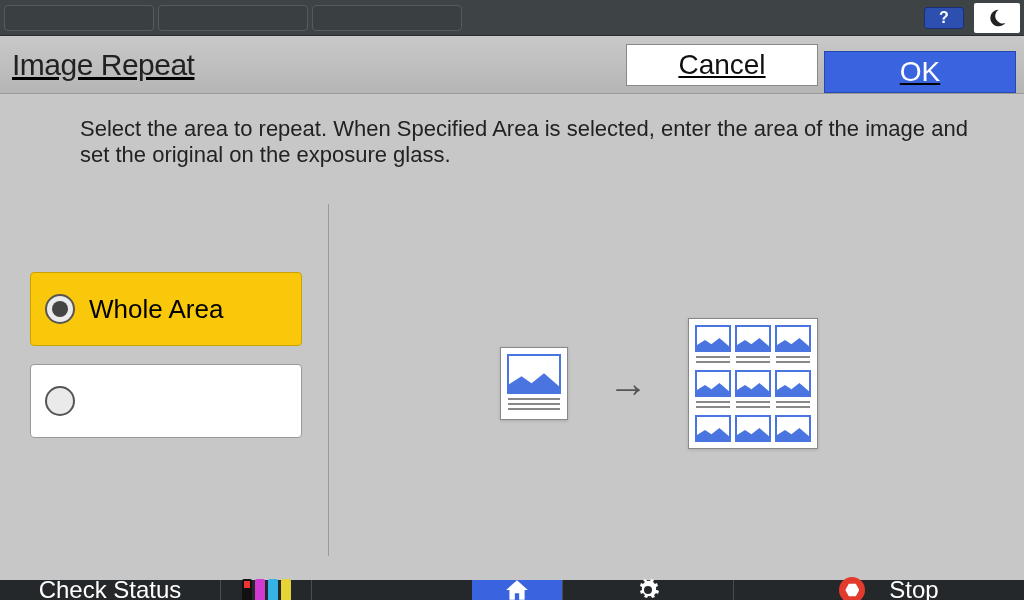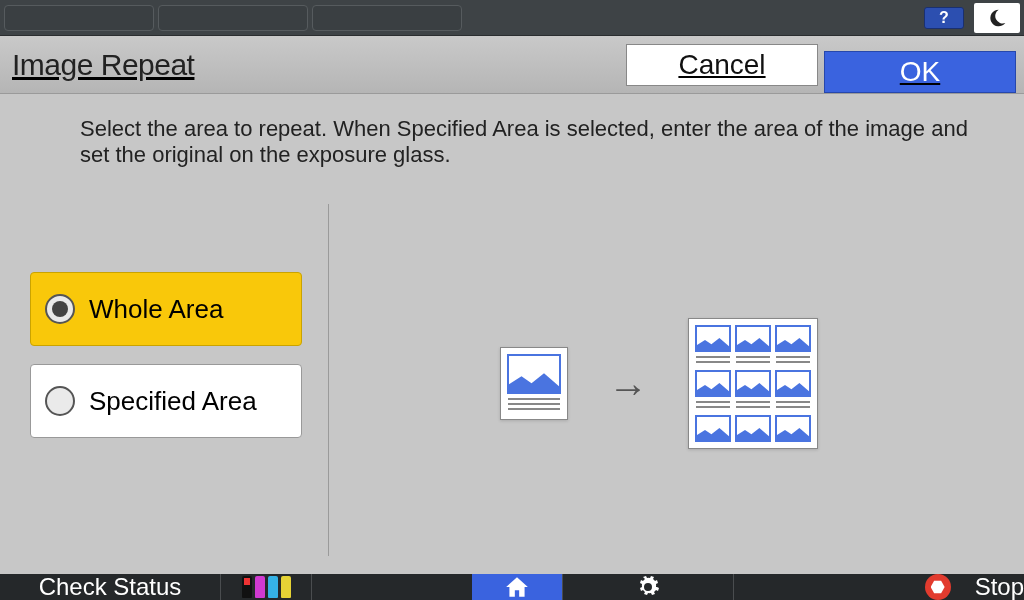--- a/index.html
+++ b/index.html
@@ -97,34 +97,34 @@
     position: absolute; bottom: 0; left: 0; right: 0; height: 55%;
     background: #4a74e0;
     clip-path: polygon(0% 100%, 0% 60%, 25% 20%, 45% 55%, 70% 5%, 100% 70%, 100% 100%);
   }
   .lines { margin-top: 4px; }
   .lines div { height: 2px; background: #888; margin: 3px 1px; }
   .grid3 { display: grid; grid-template-columns: repeat(3,1fr); gap: 4px; }
 
   
   .navbar {
-    position: absolute; left: 0; right: 0; bottom: 0; height: 26px;
+    position: absolute; left: 0; right: 0; bottom: 0; height: 20px;
     background: #25282a; display: flex; align-items: stretch; color: #fff;
   }
   .nav-sep { width:1px; background:#4a4d4f; }
   .nav-item {
     display: flex; align-items: center; justify-content: center; font-size: 24px;
     font-stretch: condensed;
   }
   .nav-status { width: 220px; }
   .nav-toner  { width: 90px; gap: 3px; }
   .nav-blank  { width: 160px; }
   .nav-home   { width: 90px; background: #3a63df; }
   .nav-gear   { width: 170px; }
-  .nav-stop   { flex: 1; gap: 24px; padding-left: 20px; justify-content: flex-end; }
+  .nav-stop   { flex: 1; gap: 24px; padding-left: 20px; justify-content: center; }
   .toner-cart { width: 10px; height: 22px; border: 2px solid #111; border-radius: 2px 2px 1px 1px; }
   .toner-cart.c1 { border-color:#111; background: linear-gradient(#e33 40%, #111 40%); }
   .toner-cart.c2 { background:#d13ad1; border-color:#d13ad1; }
   .toner-cart.c3 { background:#35b2e6; border-color:#35b2e6; }
   .toner-cart.c4 { background:#e6d335; border-color:#e6d335; }
   .stop-icon {
     width: 26px; height: 26px; border-radius: 50%; background:#e23b2e;
     display:flex; align-items:center; justify-content:center;
   }
   .stop-icon .hex {
@@ -158,21 +158,20 @@
 
   <div class="instruction">Select the area to repeat. When Specified Area is selected, enter the area of the image and set the original on the exposure glass.</div>
 
   <div class="options">
     <div class="opt opt-selected">
       <div class="radio filled"></div>
       <span>Whole Area</span>
     </div>
     <div class="opt opt-unselected">
       <div class="radio"></div>
-      <span>Specified Area</span>
     </div>
   </div>
 
   <div class="vdiv"></div>
 
   <div class="preview">
     <div class="tile small">
       <div class="mini">
           <div class="photo">
             <div class="mtn"></div>

